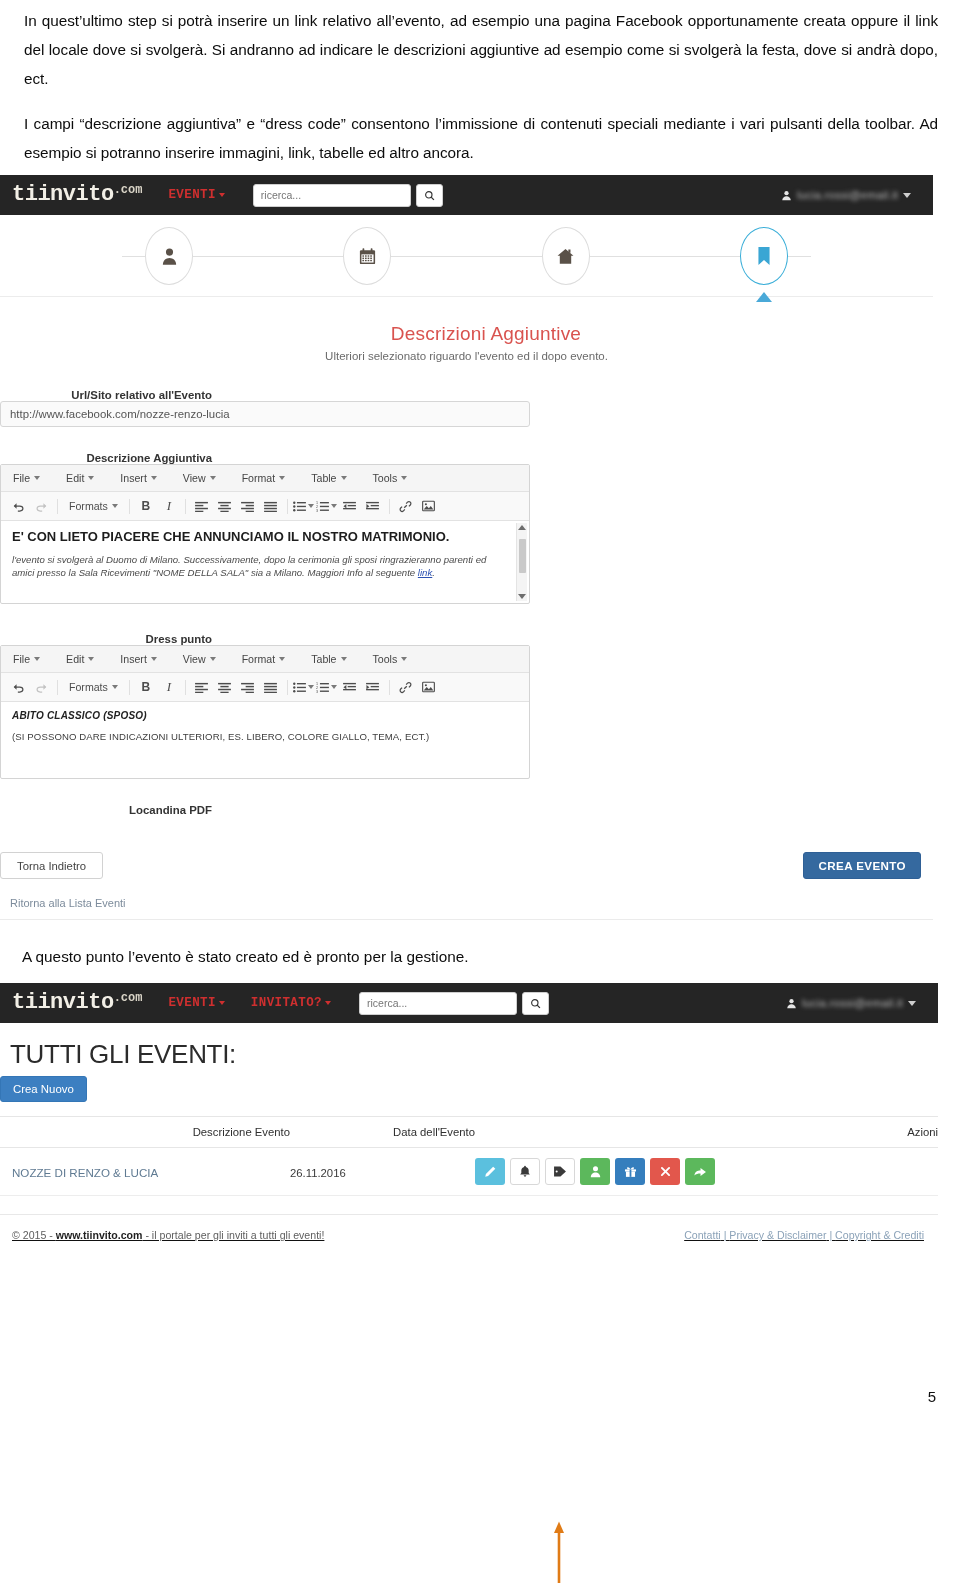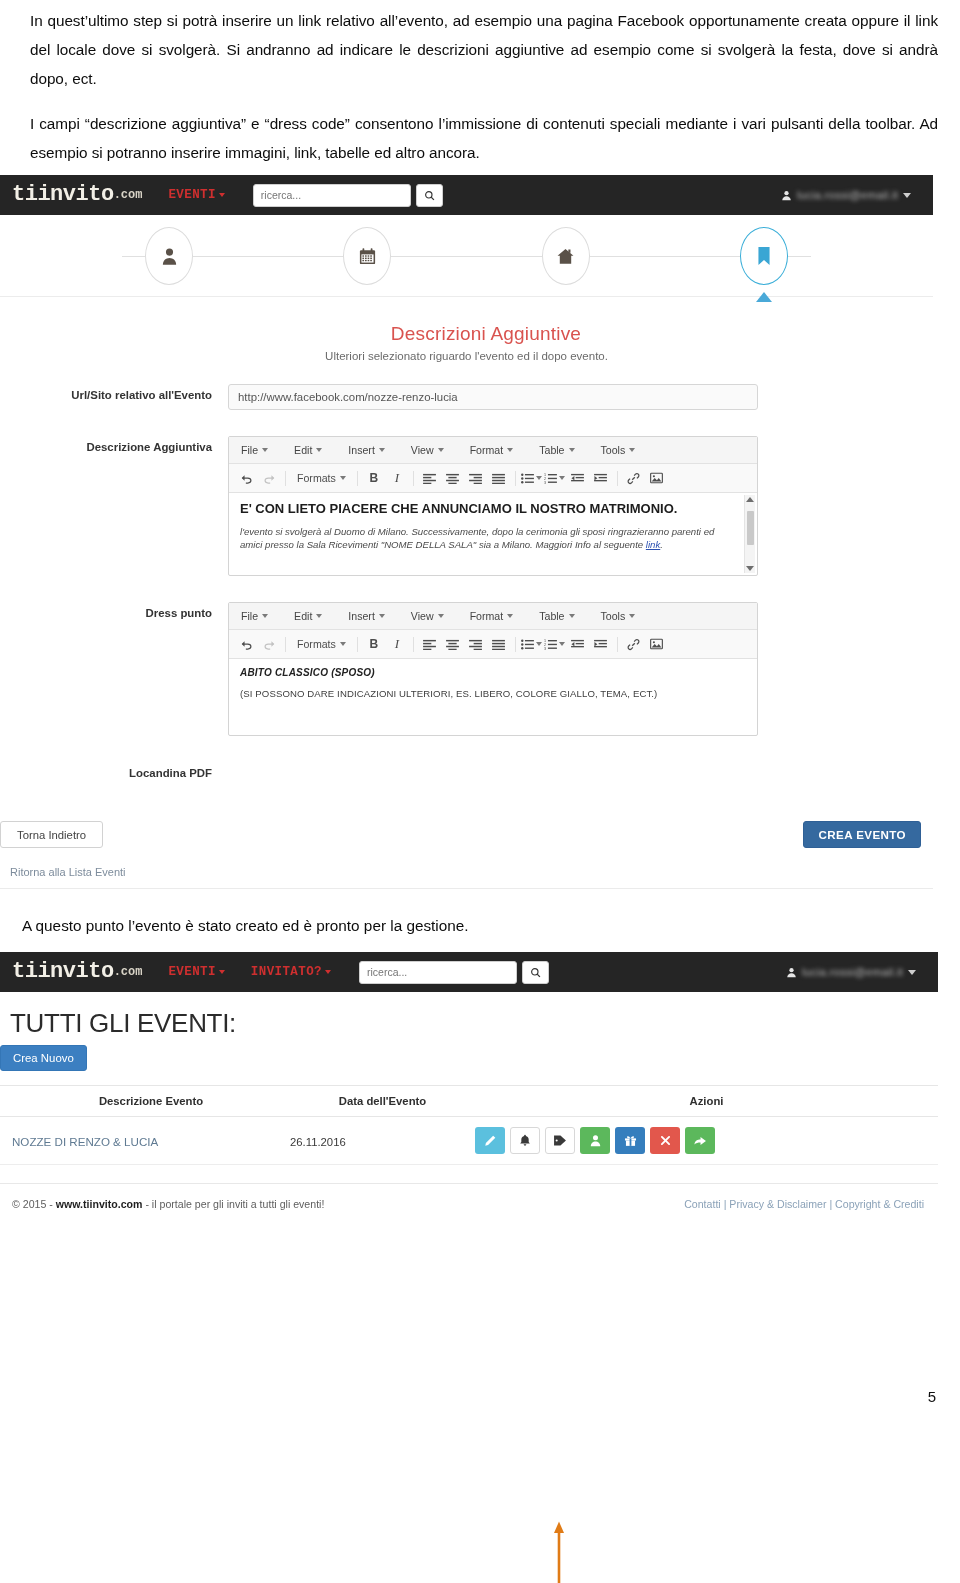--- a/index.html
+++ b/index.html
@@ -13,21 +13,21 @@
     overflow: hidden;
   }
 
   
   .doc-body { padding: 6px 22px 0 22px; }
   .para {
     font-size: 15.3px;
     line-height: 29px;
     text-align: justify;
     color: #0c0c0c;
-    margin: 0 0 16px 8px;
+    margin: 0 0 16px 2px;
     letter-spacing: -0.05px;
   }
   .para.tight { margin-bottom: 6px; }
   .caption-line {
     font-size: 15.3px;
     line-height: 29px;
     color: #0c0c0c;
     padding: 0 22px;
     margin: 0;
   }
@@ -47,21 +47,21 @@
     position: relative;
   }
   .brand {
     font-family: "Liberation Mono", monospace;
     font-weight: bold;
     font-size: 22px;
     color: #f2efe6;
     letter-spacing: -0.5px;
     line-height: 1;
     display: flex;
-    align-items: center;
+    align-items: flex-start;
   }
   .brand .dotcom { font-size: 12px; color: #d8d3c6; letter-spacing: 0; }
   .nav-link {
     font-family: "Liberation Mono", monospace;
     font-weight: bold;
     font-size: 12.5px;
     color: #cf2f2f;
     letter-spacing: 0.4px;
     margin-left: 26px;
     white-space: nowrap;
@@ -170,21 +170,22 @@
   }
   .form-sub {
     text-align: center;
     color: #6b6b6b;
     font-size: 11.5px;
     margin-bottom: 22px;
   }
   .frow {
     display: flex;
     align-items: flex-start;
-    margin-bottom: 26px;
+    margin-bottom: 20px;
+    flex-direction: column;
   }
   .flabel {
     width: 228px;
     text-align: right;
     padding-right: 16px;
     padding-top: 5px;
     font-size: 11.4px;
     font-weight: bold;
     color: #333;
     white-space: nowrap;
@@ -388,23 +389,23 @@
     border: 1px solid #3476b6;
     color: #fff;
     font-size: 11.4px;
     padding: 6px 12px;
     border-radius: 3px;
     cursor: pointer;
     font-family: "Liberation Sans", sans-serif;
   }
   .evt-table { width: 100%; border-collapse: collapse; margin-top: 14px; }
   .evt-table th {
-    text-align: center;
+    text-align: right;
     font-size: 11.3px;
-    font-weight: bold;
+    font-weight: normal;
     color: #2f2f2f;
     padding: 9px 0 9px 0;
     border-top: 1px solid #e6e6e6;
     border-bottom: 1px solid #e6e6e6;
   }
   .evt-table td {
     padding: 10px 0;
     border-bottom: 1px solid #ededed;
     vertical-align: middle;
   }
@@ -424,20 +425,21 @@
 
   
   .site-footer {
     border-top: 1px solid #e8e8e8;
     margin-top: 18px;
     padding: 14px 14px 10px 12px;
     display: flex;
     justify-content: space-between;
     align-items: flex-start;
     font-size: 10.6px;
+    text-decoration: underline;
   }
   .foot-left { color: #5e5e5e; }
   .foot-left b { color: #1f1f1f; }
   .foot-right { color: #8ba2b8; }
   .foot-right span { cursor: pointer; }
 
   
   .page-num {
     position: absolute;
     right: 24px; bottom: 178px;

